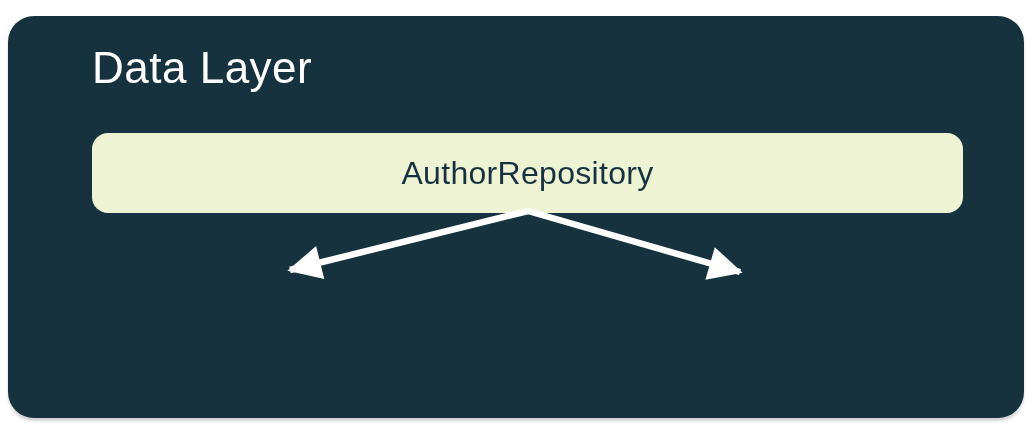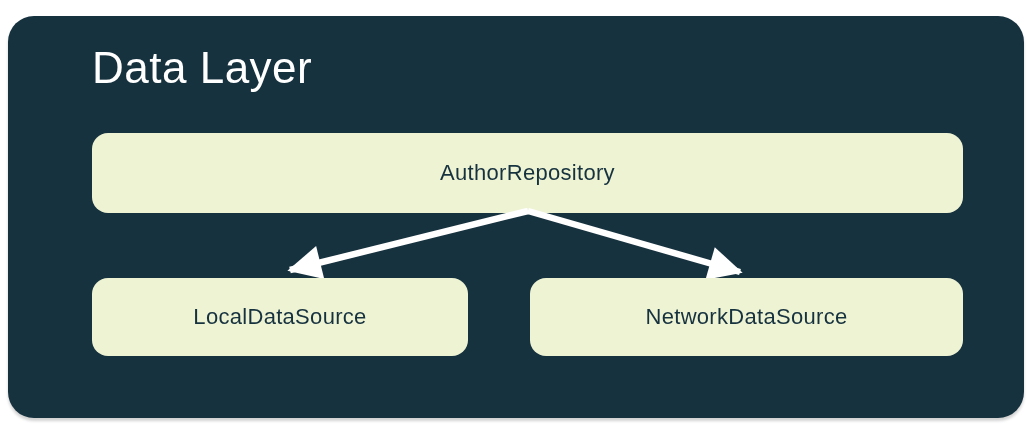--- a/index.html
+++ b/index.html
@@ -36,21 +36,21 @@
     line-height: 1.1;
     text-align: right;
   }
   .node {
     position: absolute;
     background: #EEF3D4;
     border-radius: 16px;
     display: flex;
     align-items: center;
     justify-content: center;
-    font-size: 22px;
+    font-size: 32px;
     font-weight: 400;
     letter-spacing: 0.3px;
     color: #17323F;
   }
   .node-repo {
     left: 92px;
     top: 133px;
     width: 871px;
     height: 80px;
   }
@@ -92,20 +92,14 @@
   <svg class="edges-svg" viewBox="0 0 1032 426" xmlns="http://www.w3.org/2000/svg">
     <defs>
       <marker id="arrowhead" viewBox="0 0 10 10" refX="9.2" refY="5" markerWidth="6.8" markerHeight="5.2" orient="auto">
         <path d="M0,0 L10,5 L0,10 Z" fill="#ffffff"></path>
       </marker>
     </defs>
     <path d="M528,211 L290,270" stroke="#ffffff" stroke-width="6.5" fill="none" marker-end="url(#arrowhead)"></path>
     <path d="M528,211 L740,272" stroke="#ffffff" stroke-width="6.5" fill="none" marker-end="url(#arrowhead)"></path>
   </svg>
 
-  <div class="node node-local">
-    <span>LocalDataSource</span>
-  </div>
 
-  <div class="node node-network">
-    <span>NetworkDataSource</span>
-  </div>
 </div>
 
 </body></html>

